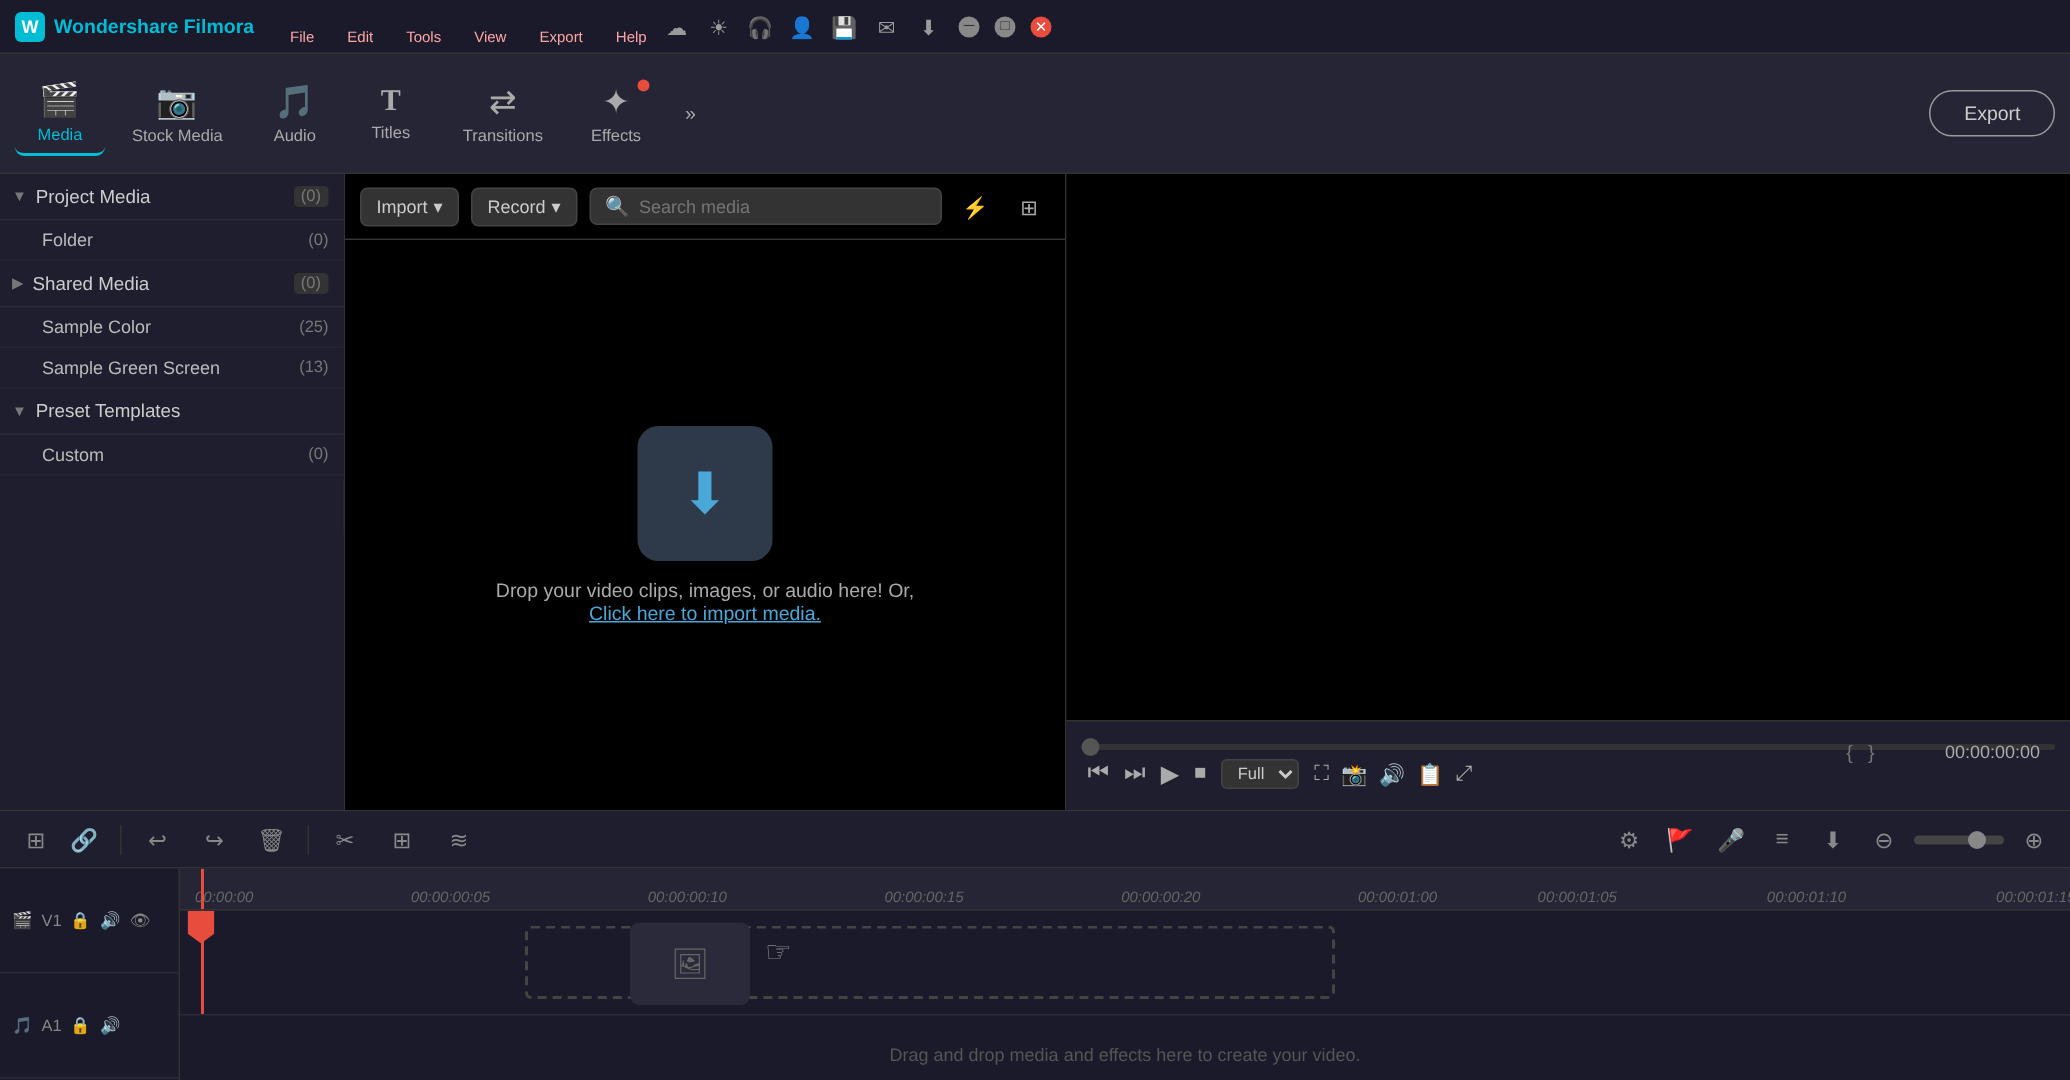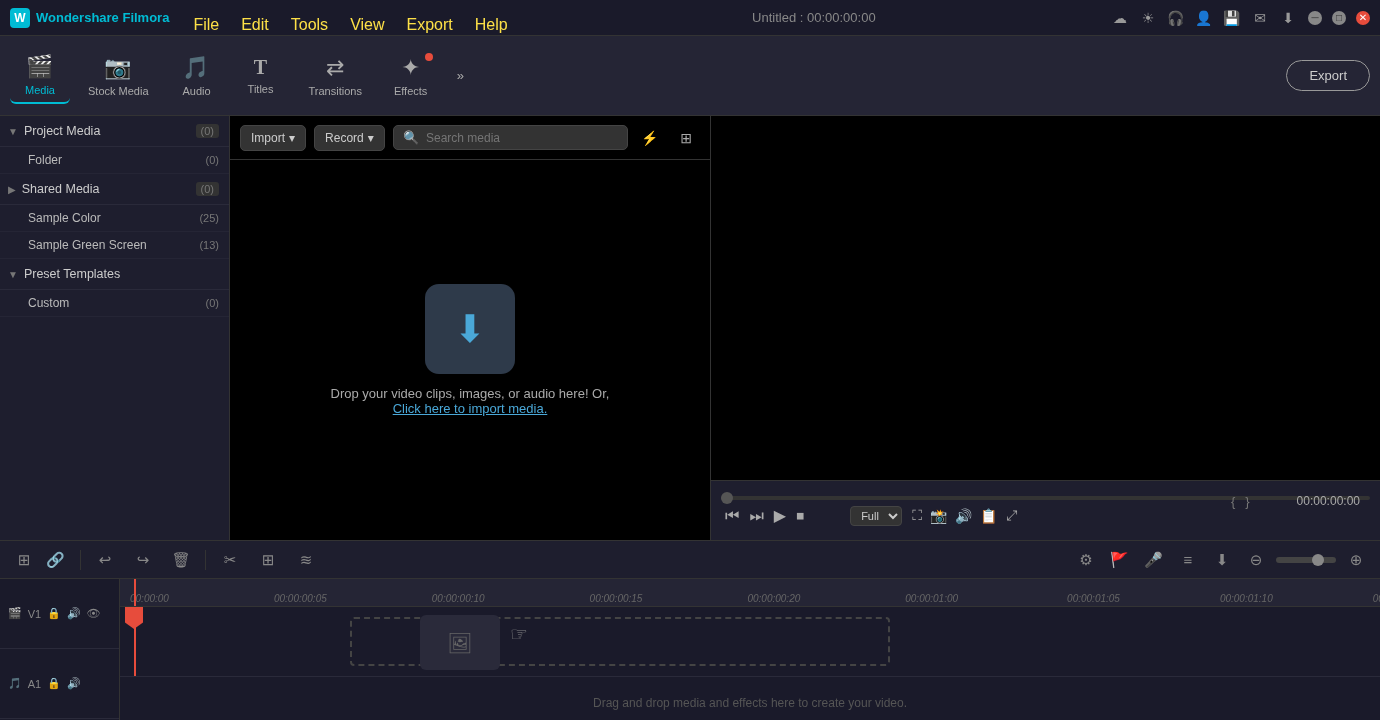--- a/index.html
+++ b/index.html
@@ -37,24 +37,24 @@
       background: #00bcd4;
       border-radius: 4px;
       display: flex; align-items: center; justify-content: center;
       color: #fff; font-size: 12px; font-weight: bold;
     }
     #titlebar .menu-items {
       display: flex; gap: 2px;
     }
     #titlebar .menu-item {
       padding: 4px 10px;
-      color: #fde047;
+      color: #fca5a5;
       cursor: pointer;
       border-radius: 3px;
-      font-size: 16px;
+      font-size: 10px;
       margin-top: 15px;
     }
     #titlebar .title-center {
       flex: 1;
       text-align: center;
       color: #888;
       font-size: 13px;
     }
     #titlebar .titlebar-right {
       display: flex; align-items: center; gap: 8px;
@@ -216,21 +216,21 @@
       position: absolute; top: -4px; left: 0;
     }
     .preview-buttons {
       display: flex; align-items: center; gap: 10px; padding: 0 4px;
     }
     .prev-ctrl-btn {
       color: #aaa; cursor: pointer; font-size: 16px;
     }
     .quality-select {
       background: #333; border: 1px solid #444; color: #ccc;
-      border-radius: 4px; padding: 2px 6px; font-size: 11px; cursor: pointer; margin-left: 36px;
+      border-radius: 4px; padding: 2px 6px; font-size: 11px; cursor: pointer;
     }
     .preview-right-icons {
       display: flex; gap: 8px; align-items: center;
     }
     .prev-icon-btn {
       color: #aaa; font-size: 14px; cursor: pointer;
     }
 
     
     #timeline-area {
@@ -339,21 +339,20 @@
     <span>Wondershare Filmora</span>
   </div>
   <div class="menu-items">
     <div class="menu-item">File</div>
     <div class="menu-item">Edit</div>
     <div class="menu-item">Tools</div>
     <div class="menu-item">View</div>
     <div class="menu-item">Export</div>
     <div class="menu-item">Help</div>
   </div>
-  <div class="title-center">Untitled : 00:00:00:00</div>
   <div class="titlebar-right">
     <div class="titlebar-icon">☁</div>
     <div class="titlebar-icon">☀</div>
     <div class="titlebar-icon">🎧</div>
     <div class="titlebar-icon">👤</div>
     <div class="titlebar-icon">💾</div>
     <div class="titlebar-icon">✉</div>
     <div class="titlebar-icon">⬇</div>
     <div class="win-btn win-min">─</div>
     <div class="win-btn win-max">□</div>
@@ -550,21 +549,21 @@
 
     <div id="timeline-ruler-area">
 
       <div id="timeline-ruler">
         <div style="display:flex;height:100%;align-items:flex-end;padding:0 0 2px 10px;gap:0;">
           <span style="color:#666;font-size:10px;margin-right:105px;white-space:nowrap;">00:00:00</span>
           <span style="color:#666;font-size:10px;margin-right:105px;white-space:nowrap;">00:00:00:05</span>
           <span style="color:#666;font-size:10px;margin-right:105px;white-space:nowrap;">00:00:00:10</span>
           <span style="color:#666;font-size:10px;margin-right:105px;white-space:nowrap;">00:00:00:15</span>
           <span style="color:#666;font-size:10px;margin-right:105px;white-space:nowrap;">00:00:00:20</span>
-          <span style="color:#666;font-size:10px;margin-right:109px;white-space:nowrap;">00:00:01:00</span>
+          <span style="color:#666;font-size:10px;margin-right:67px;white-space:nowrap;">00:00:01:00</span>
           <span style="color:#666;font-size:10px;margin-right:100px;white-space:nowrap;">00:00:01:05</span>
           <span style="color:#666;font-size:10px;margin-right:100px;white-space:nowrap;">00:00:01:10</span>
           <span style="color:#666;font-size:10px;white-space:nowrap;">00:00:01:15</span>
         </div>
         <div id="timeline-playhead"></div>
       </div>
 
       <div id="timeline-tracks-right" style="flex:1;position:relative;">
 
         <div class="track-row">

